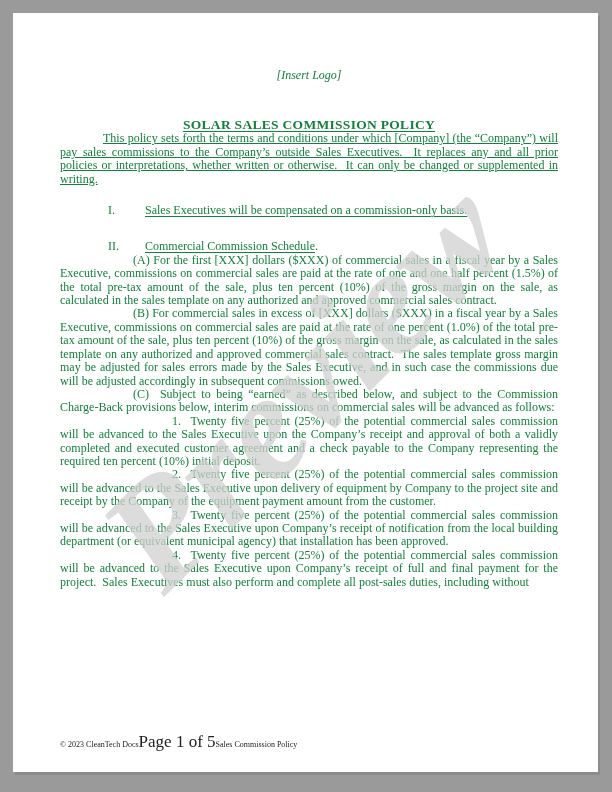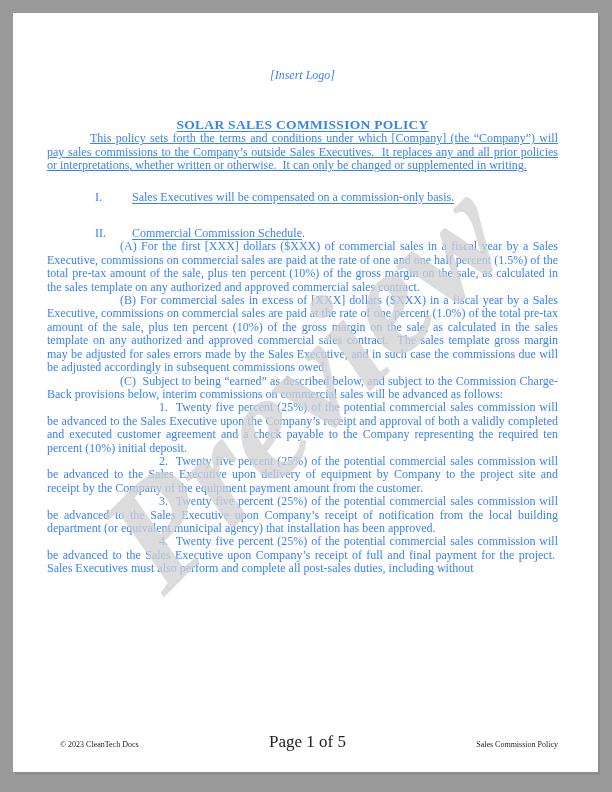--- a/index.html
+++ b/index.html
@@ -10,22 +10,22 @@
     position:relative;overflow:hidden;
   }
   .page{
     position:absolute;left:13px;top:13px;
     width:585px;height:759px;
     background:#ffffff;
     box-shadow:2px 3px 0 0 #8c8c8c;
   }
   .content{
     position:relative;
-    padding:56px 40px 0 34px;
-    font-size:12px;line-height:13.4px;color:#3b82f6;
+    padding:56px 40px 0 47px;
+    font-size:12px;line-height:13.4px;color:#15803d;
   }
   .logo-line{
     text-align:center;font-style:italic;
   }
   .doc-title{
     margin:36px 0 0 0;
     text-align:center;
     font-size:13.5px;font-weight:bold;
     letter-spacing:.3px;
     text-decoration:underline;
@@ -47,21 +47,21 @@
   .para-num{text-indent:112px;}
   .pA{margin-top:13px;}
   .pB{margin-top:19px;}
   .pC{margin-top:14px;}
   .n1{margin-top:13px;}
   .n2{margin-top:15px;}
   .n3{margin-top:14px;}
   .n4{margin-top:15px;}
   .footer{
     position:absolute;left:47px;right:40px;top:719px;
-    display:flex;justify-content:space-between;align-items:baseline;
+    display:flex;justify-content:flex-start;align-items:baseline;
     color:#222;
   }
   .footer .side{font-size:8px;}
   .footer .center{font-size:17px;}
   .watermark{
     position:absolute;left:291px;top:372px;
     transform:translate(-50%,-50%) rotate(-45deg);
     font-size:152px;font-style:italic;font-weight:bold;
     font-family:"Liberation Serif","DejaVu Serif",serif;
     color:rgba(208,208,208,0.75);

